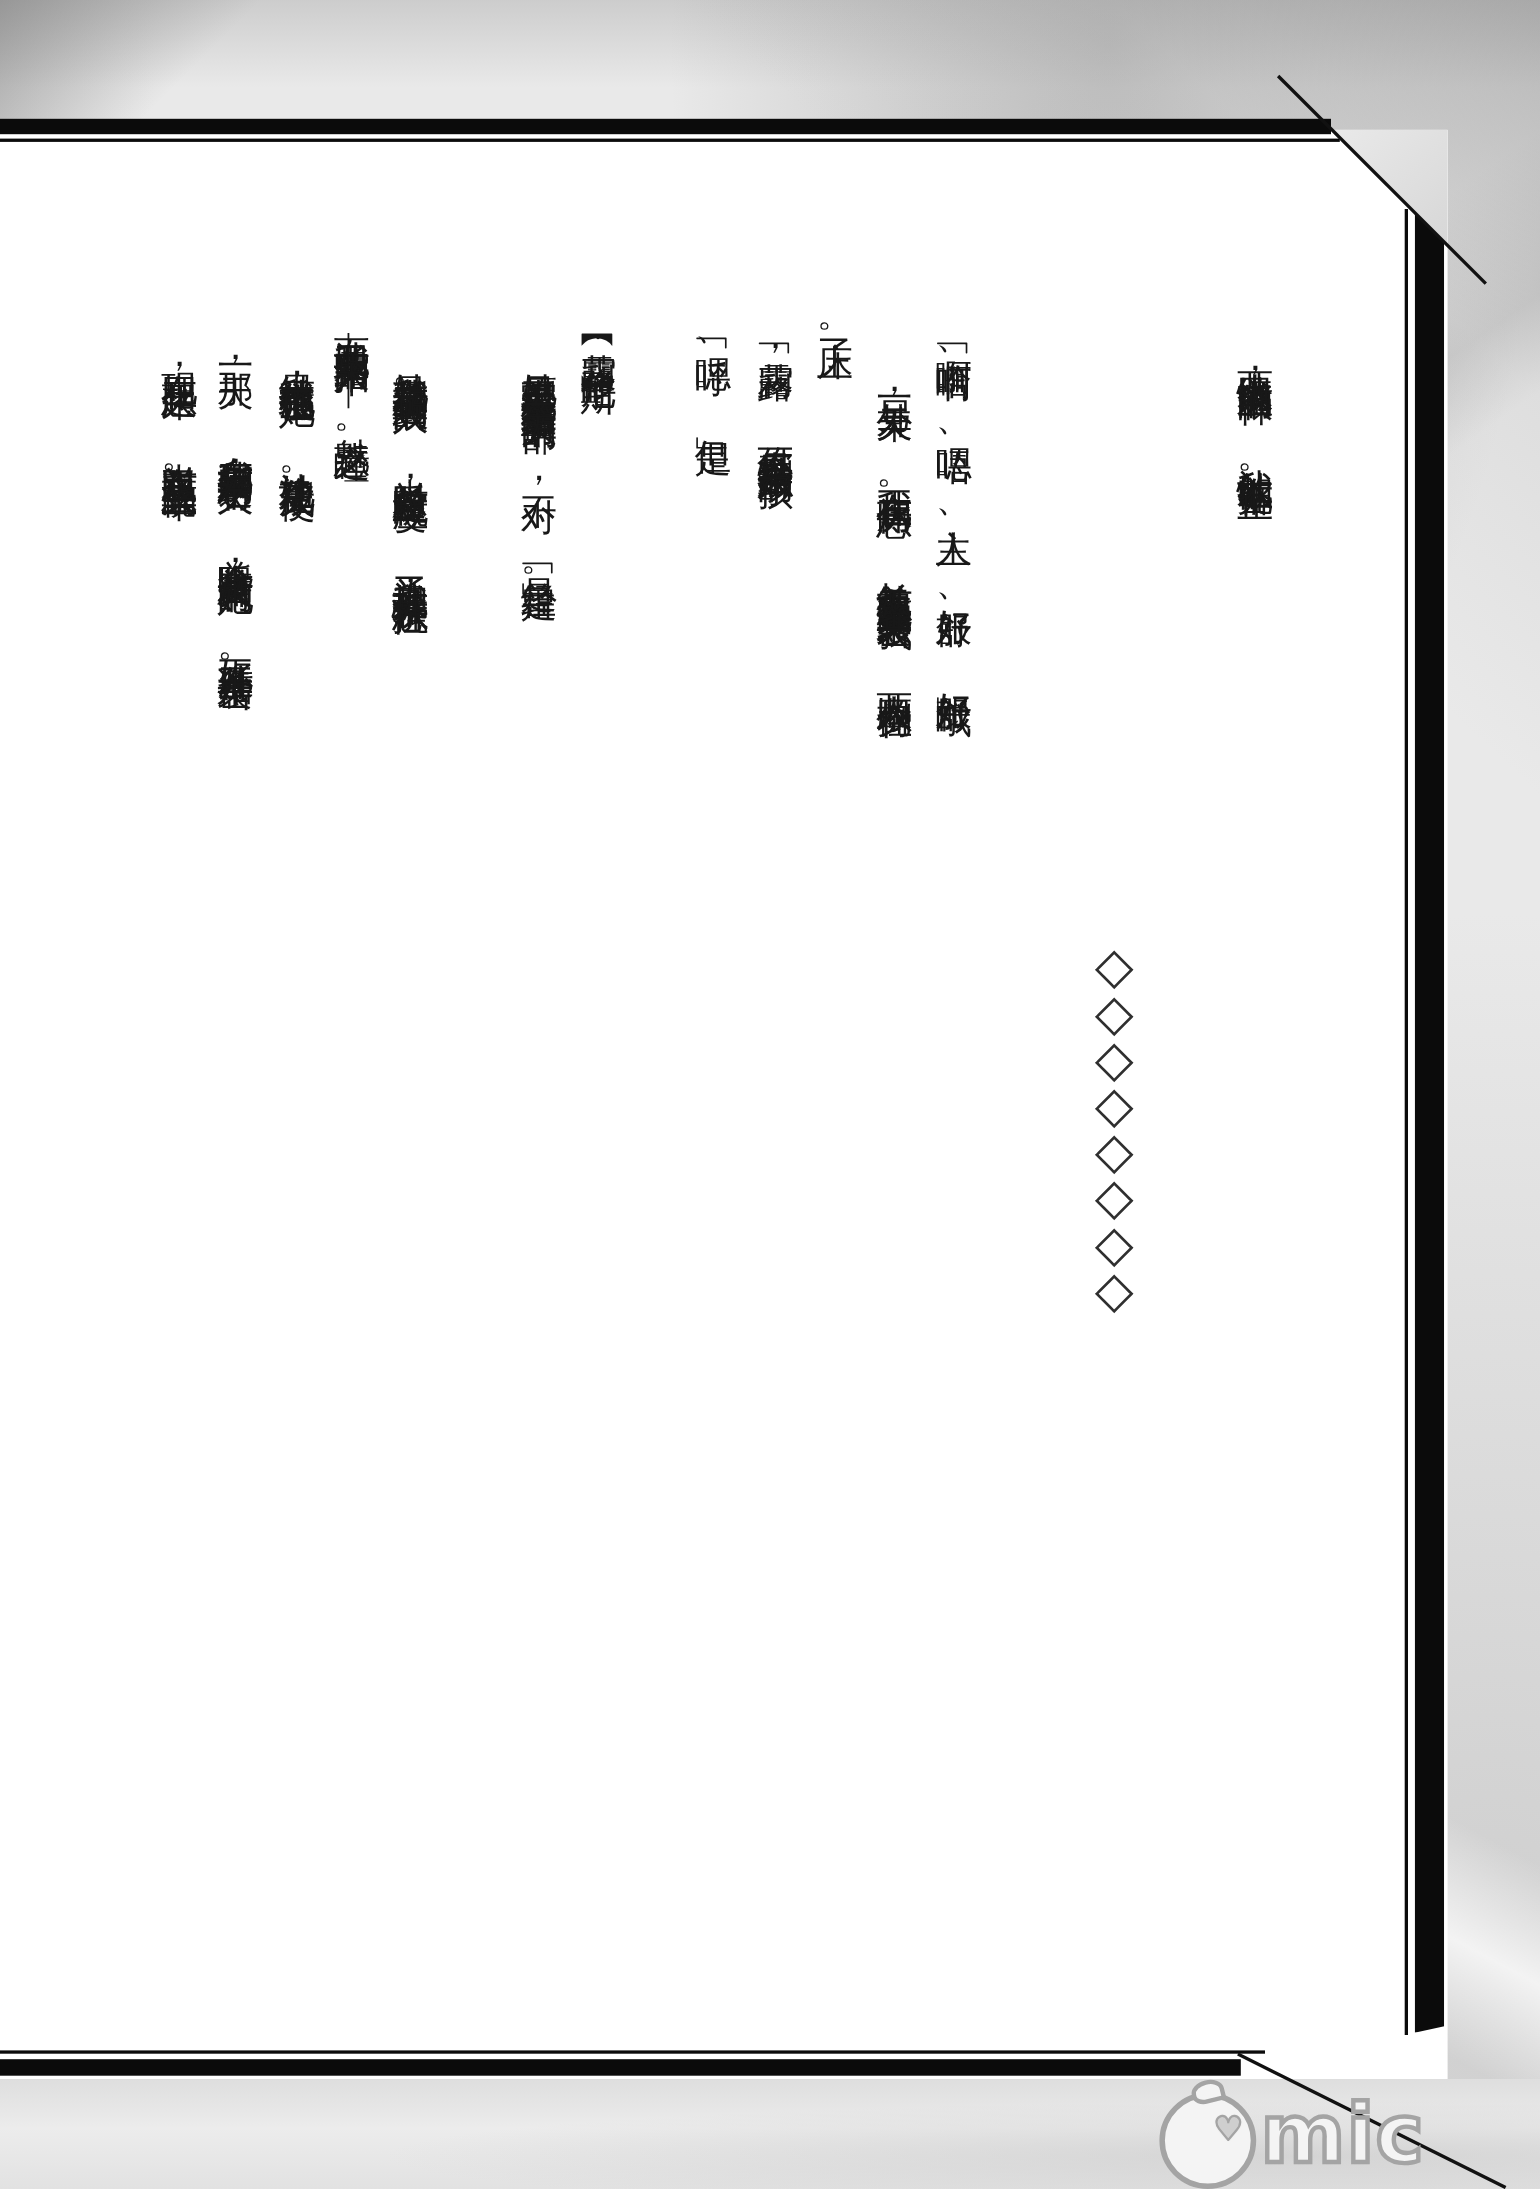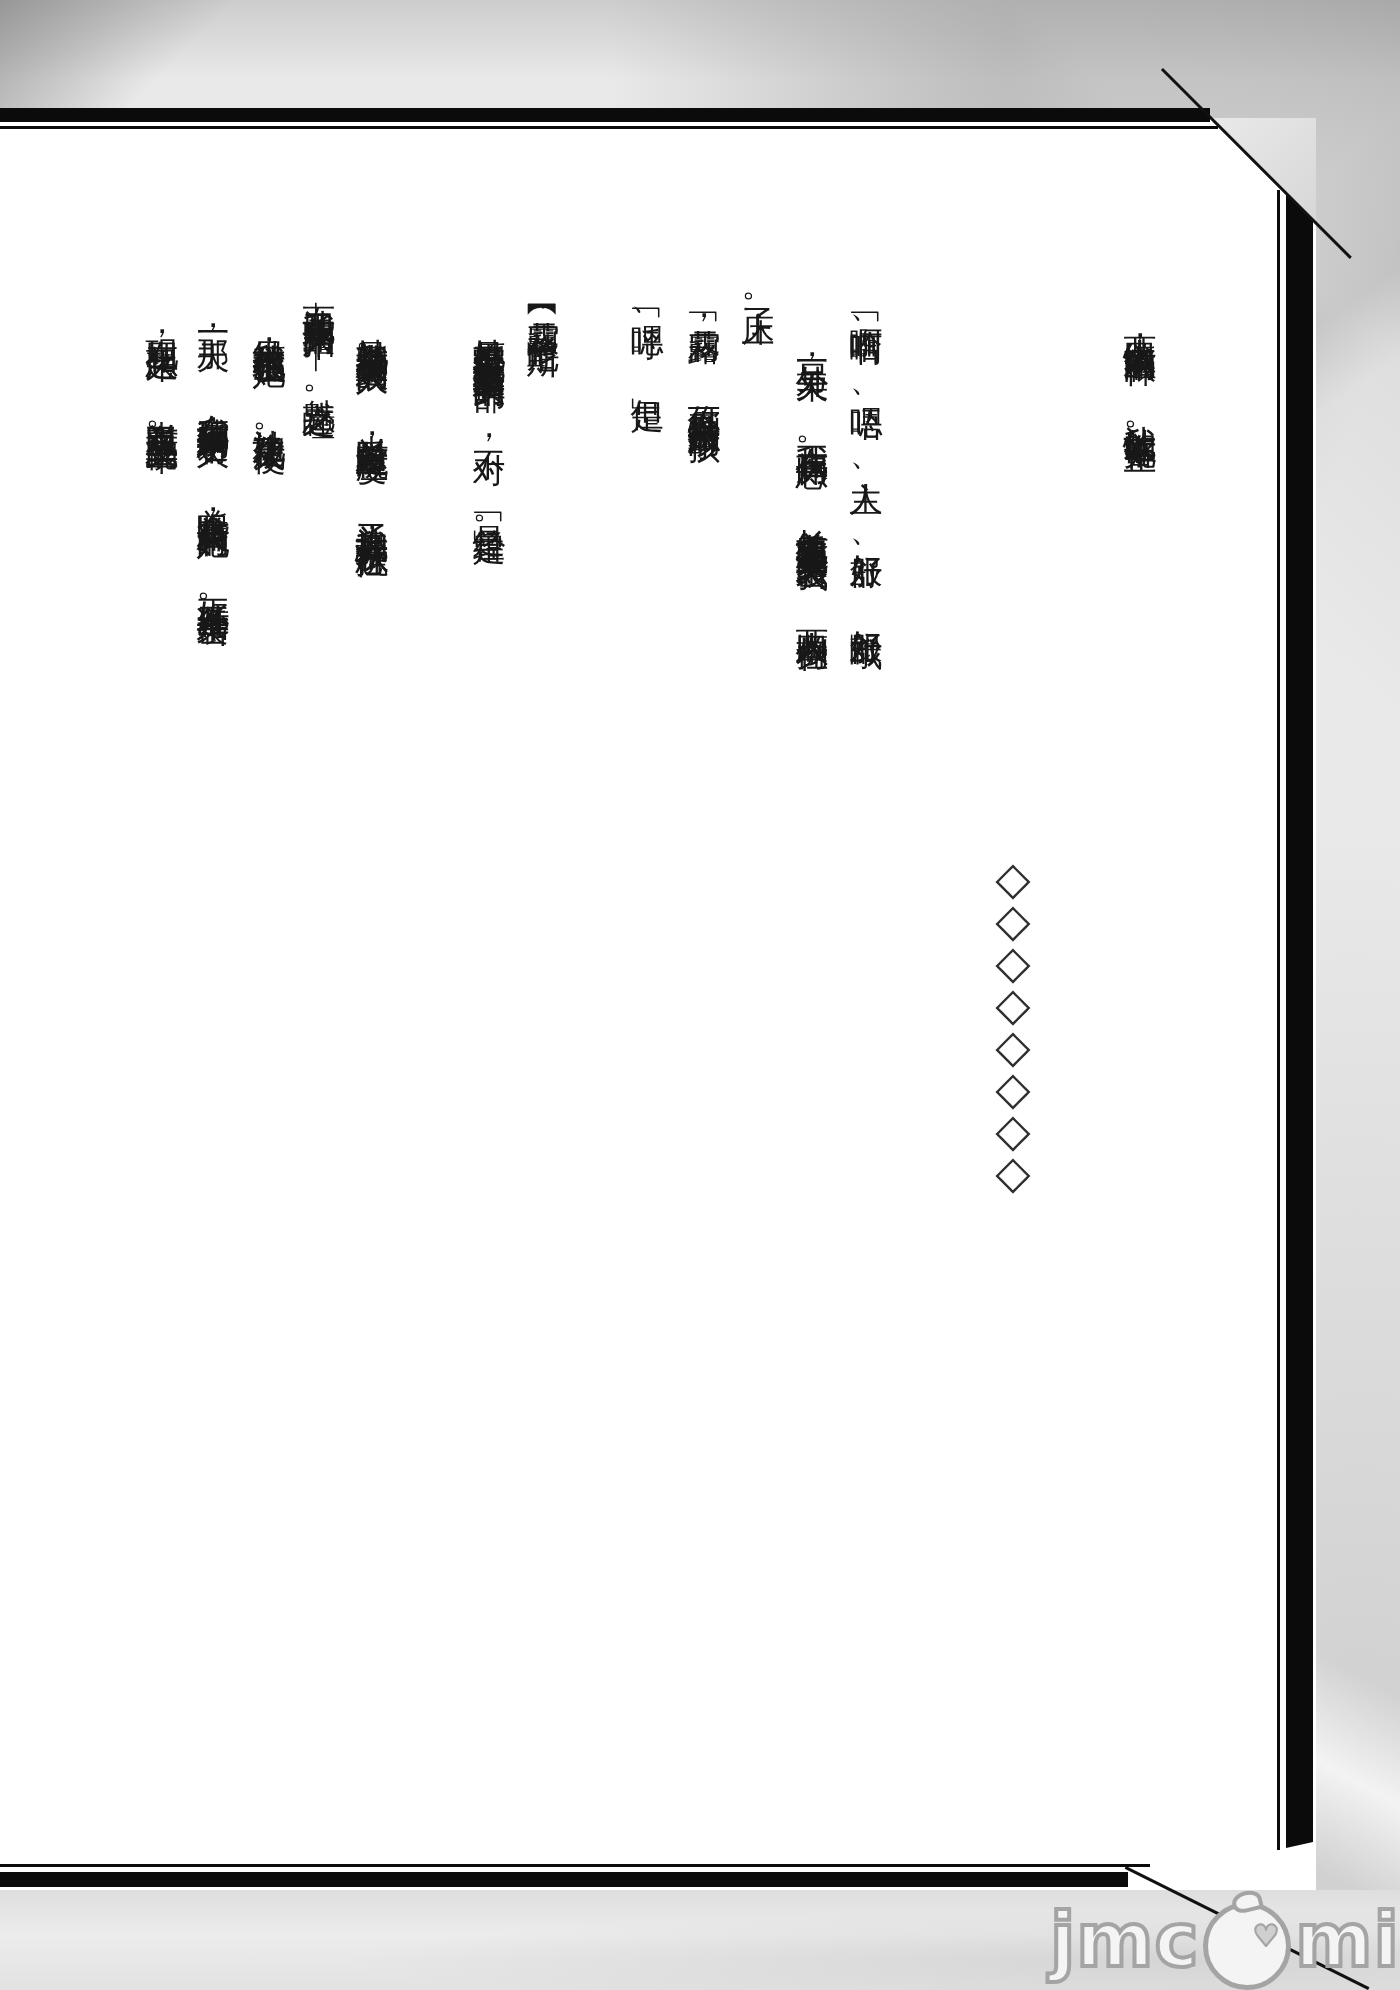--- a/index.html
+++ b/index.html
@@ -126,17 +126,16 @@
       <div class="col" style="left: 352px; top: 313px;">她是我在精灵村里遇到的敌人。　当时爱希丝随机应变，　为了让我提升异常状态抗性，</div>
       <div class="col" style="left: 299px; top: 281px;">而让我中了莉露露的招术——魅惑之瞳。</div>
       <div class="col" style="left: 249px; top: 313px;">结果我蛮横地侵犯了她，　让她净化成了天使。</div>
       <div class="col" style="left: 193px; top: 313px;">那一天，　在我与提娜刚到达村子不久，　曾听命袭击精灵村的她，　正好准备开始袭击。</div>
       <div class="col" style="left: 142px; top: 313px;">现在回想起来，　当时有双重意义上的侥幸。</div>
     </div>
 
   <div class="bottom-strip"></div>
 
   <div class="watermark">
-    <span>jmc</span>
     <span class="chick"></span>
     <span>mic</span>
   </div>
 </div>
 
 </body></html>

